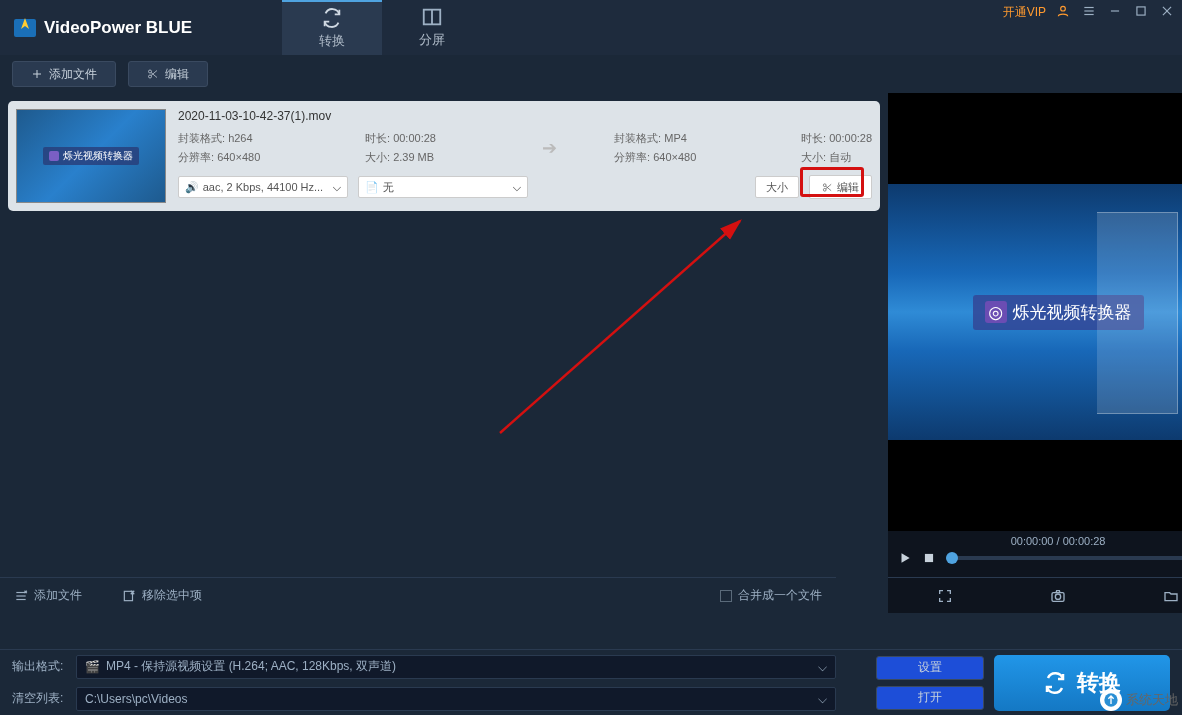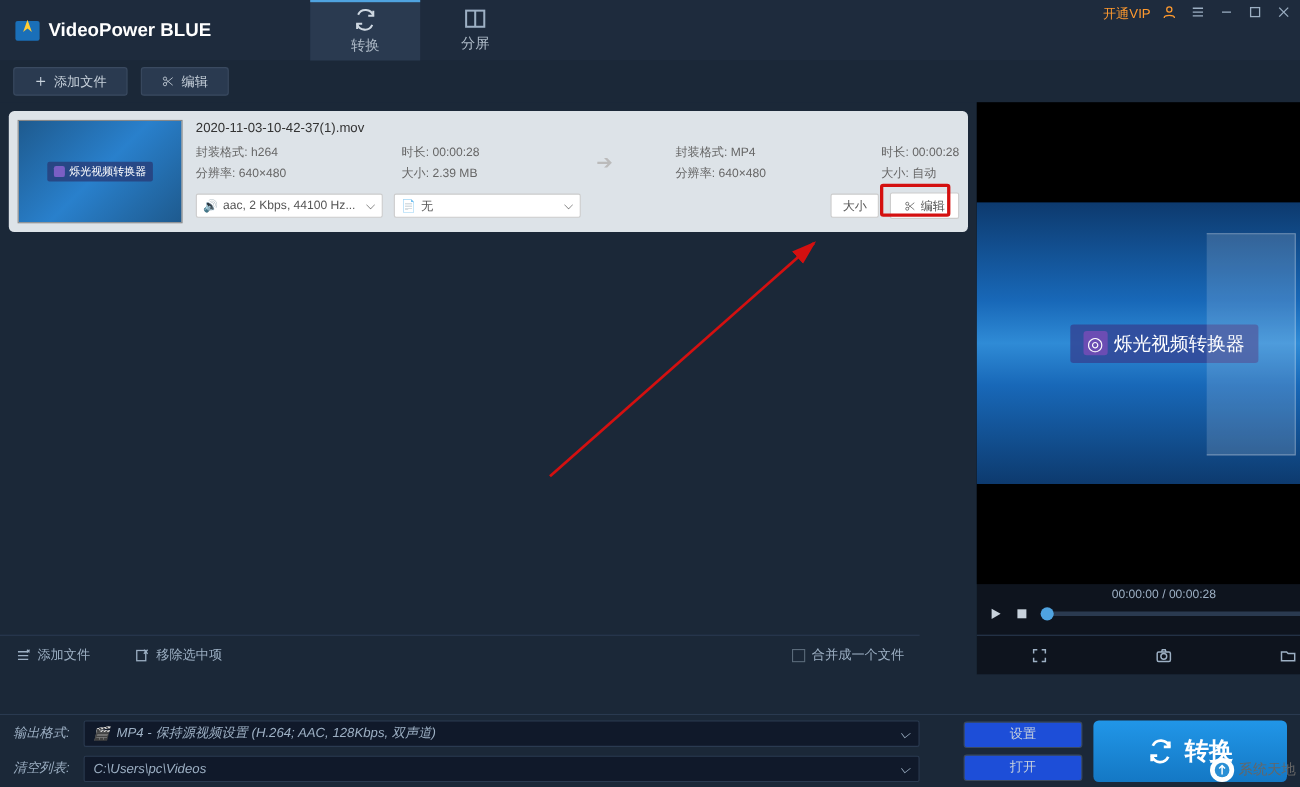--- a/index.html
+++ b/index.html
@@ -156,21 +156,21 @@
   display: flex; align-items: center; padding: 0 14px; gap: 40px;
   font-size: 12px; color: #9db0c4;
 }
 .list-footer-item { display: inline-flex; align-items: center; gap: 6px; cursor: pointer; }
 .merge-check { margin-left: auto; display: inline-flex; align-items: center; gap: 6px; }
 .bottom-bar {
   height: 66px; background: #1b2838;
   border-top: 1px solid #2a3a50;
   display: flex; align-items: center; padding: 0 12px; gap: 10px;
 }
-.output-col { flex: 1; display: flex; flex-direction: column; gap: 8px; font-style: italic; }
+.output-col { flex: 1; display: flex; flex-direction: column; gap: 8px; }
 .output-row { display: flex; align-items: center; gap: 8px; font-size: 12px; color: #9db0c4; }
 .output-row label { width: 56px; }
 .output-select {
   flex: 1; background: #10192a; border: 1px solid #2a3a50;
   height: 24px; display: flex; align-items: center;
   padding: 0 8px; border-radius: 2px; justify-content: space-between;
   max-width: 760px;
 }
 .btn-col { display: flex; flex-direction: column; gap: 6px; }
 .small-btn {

